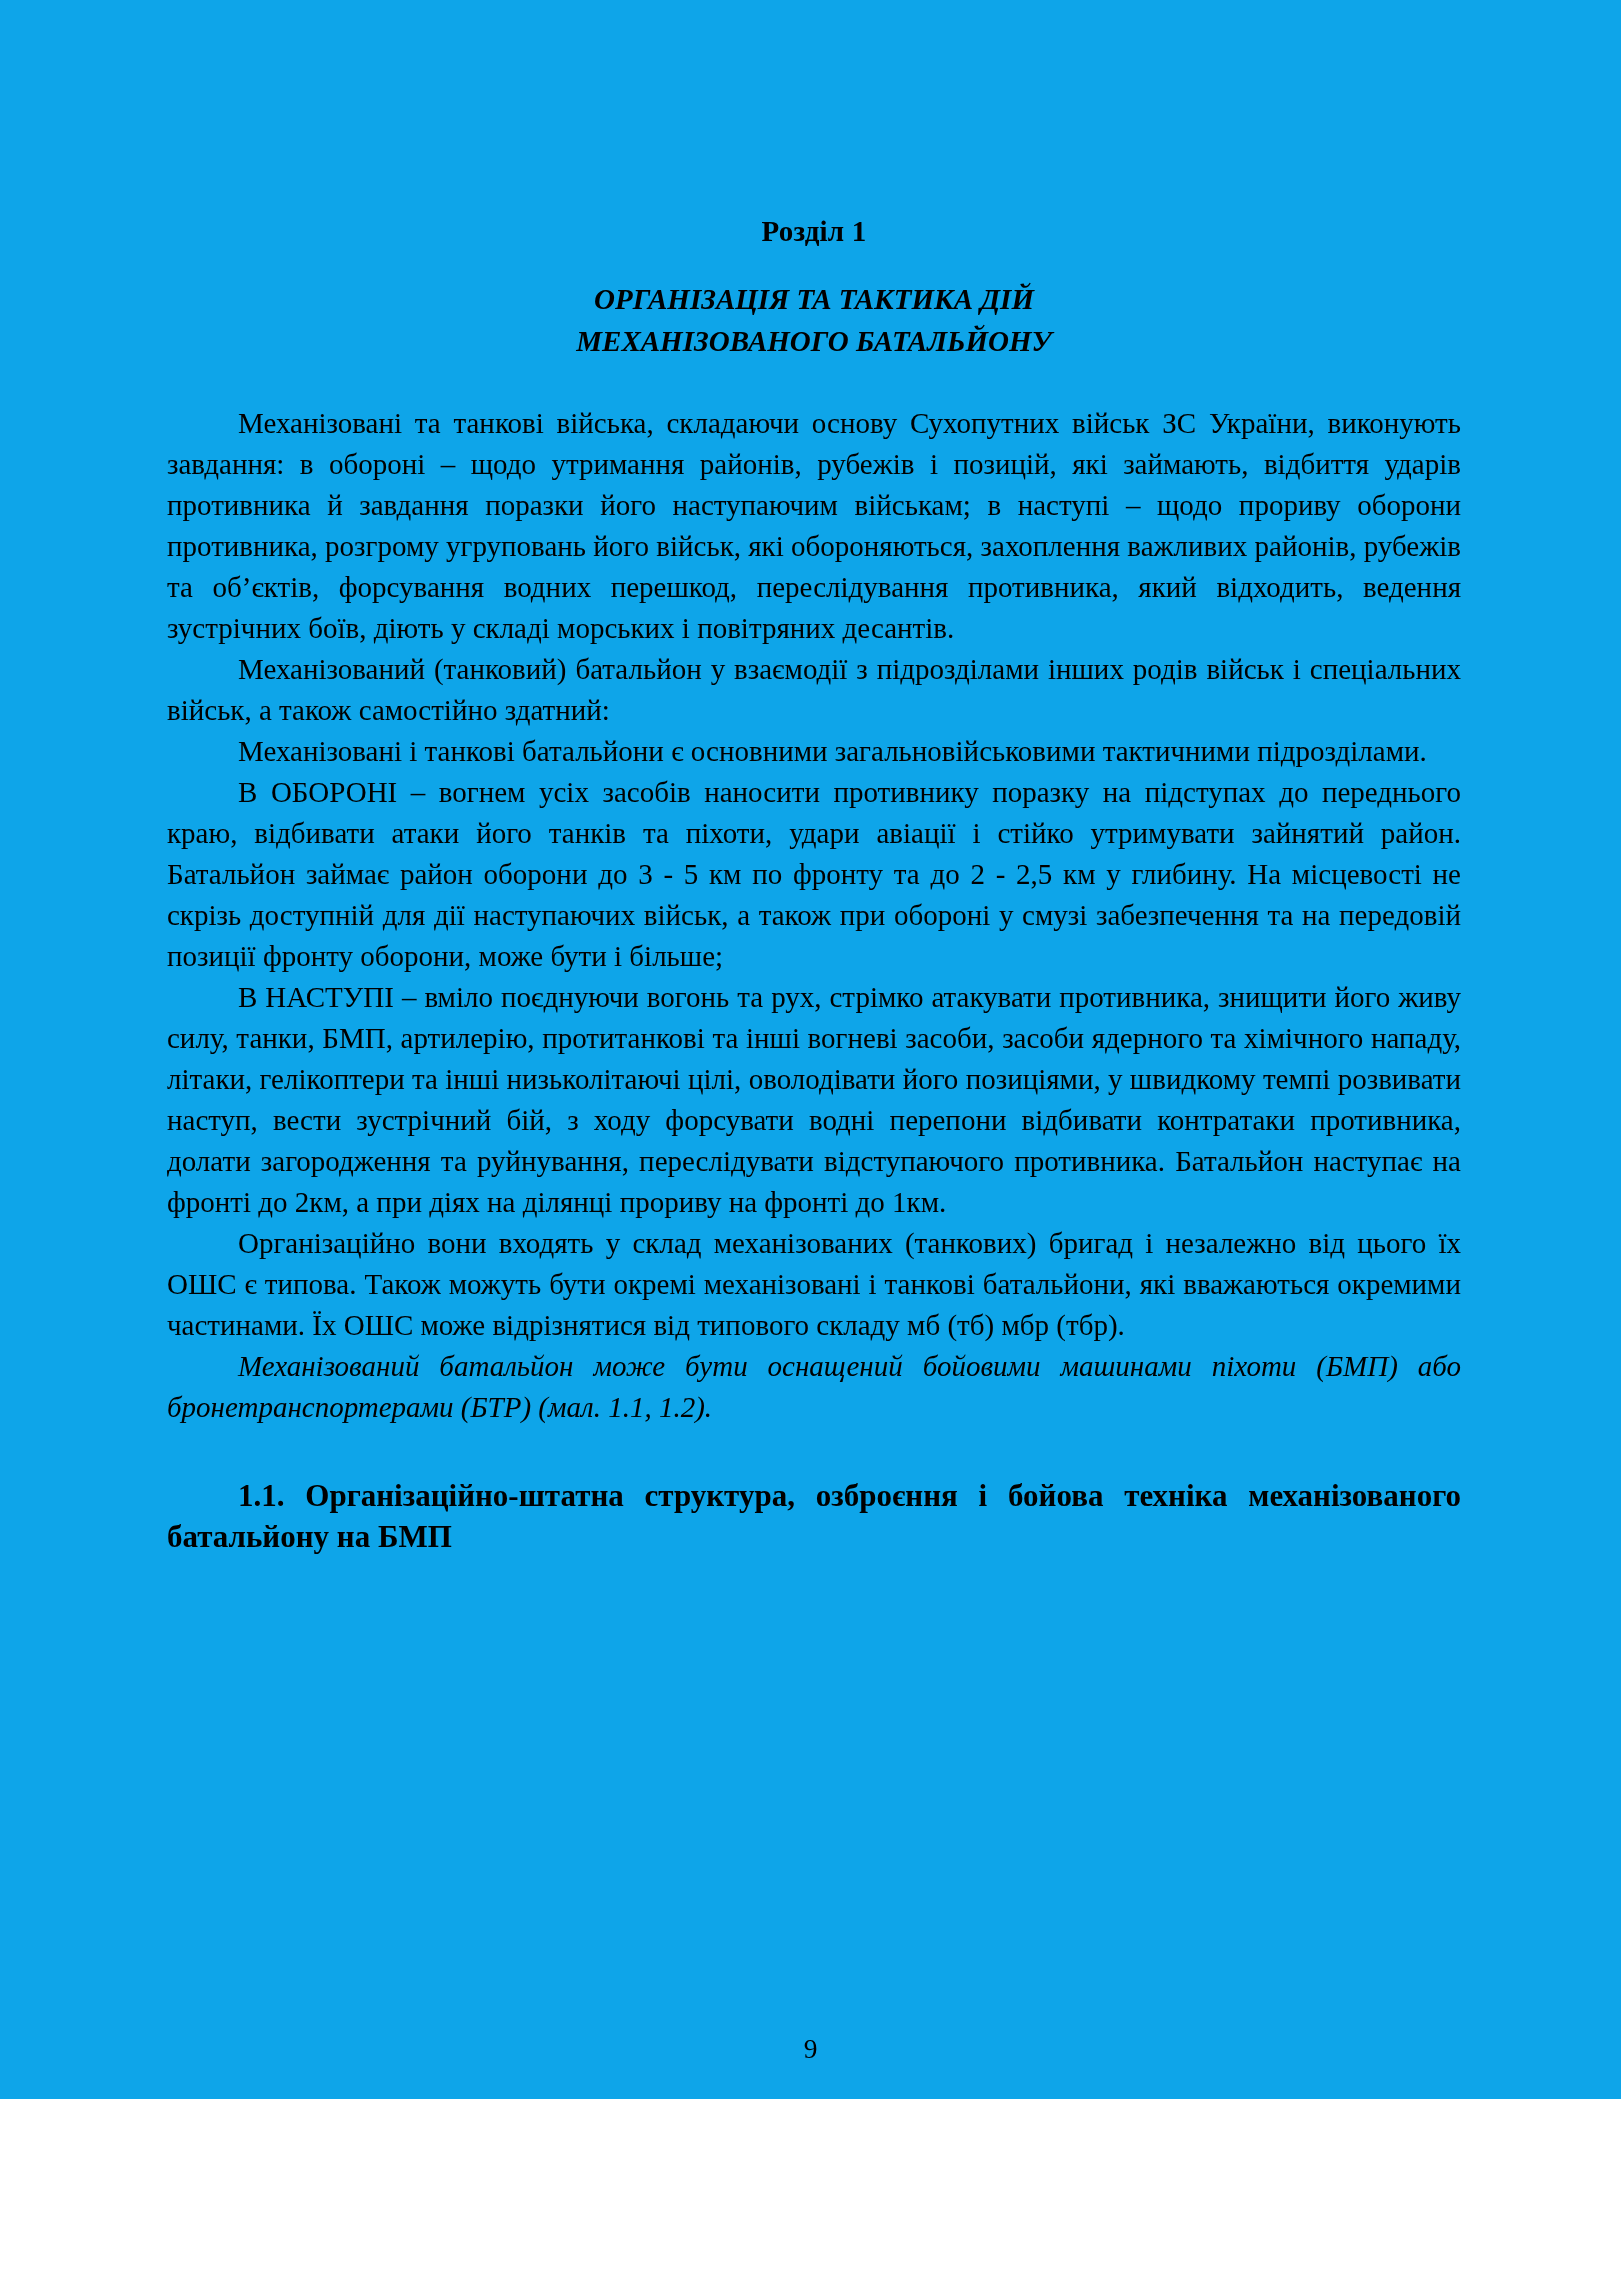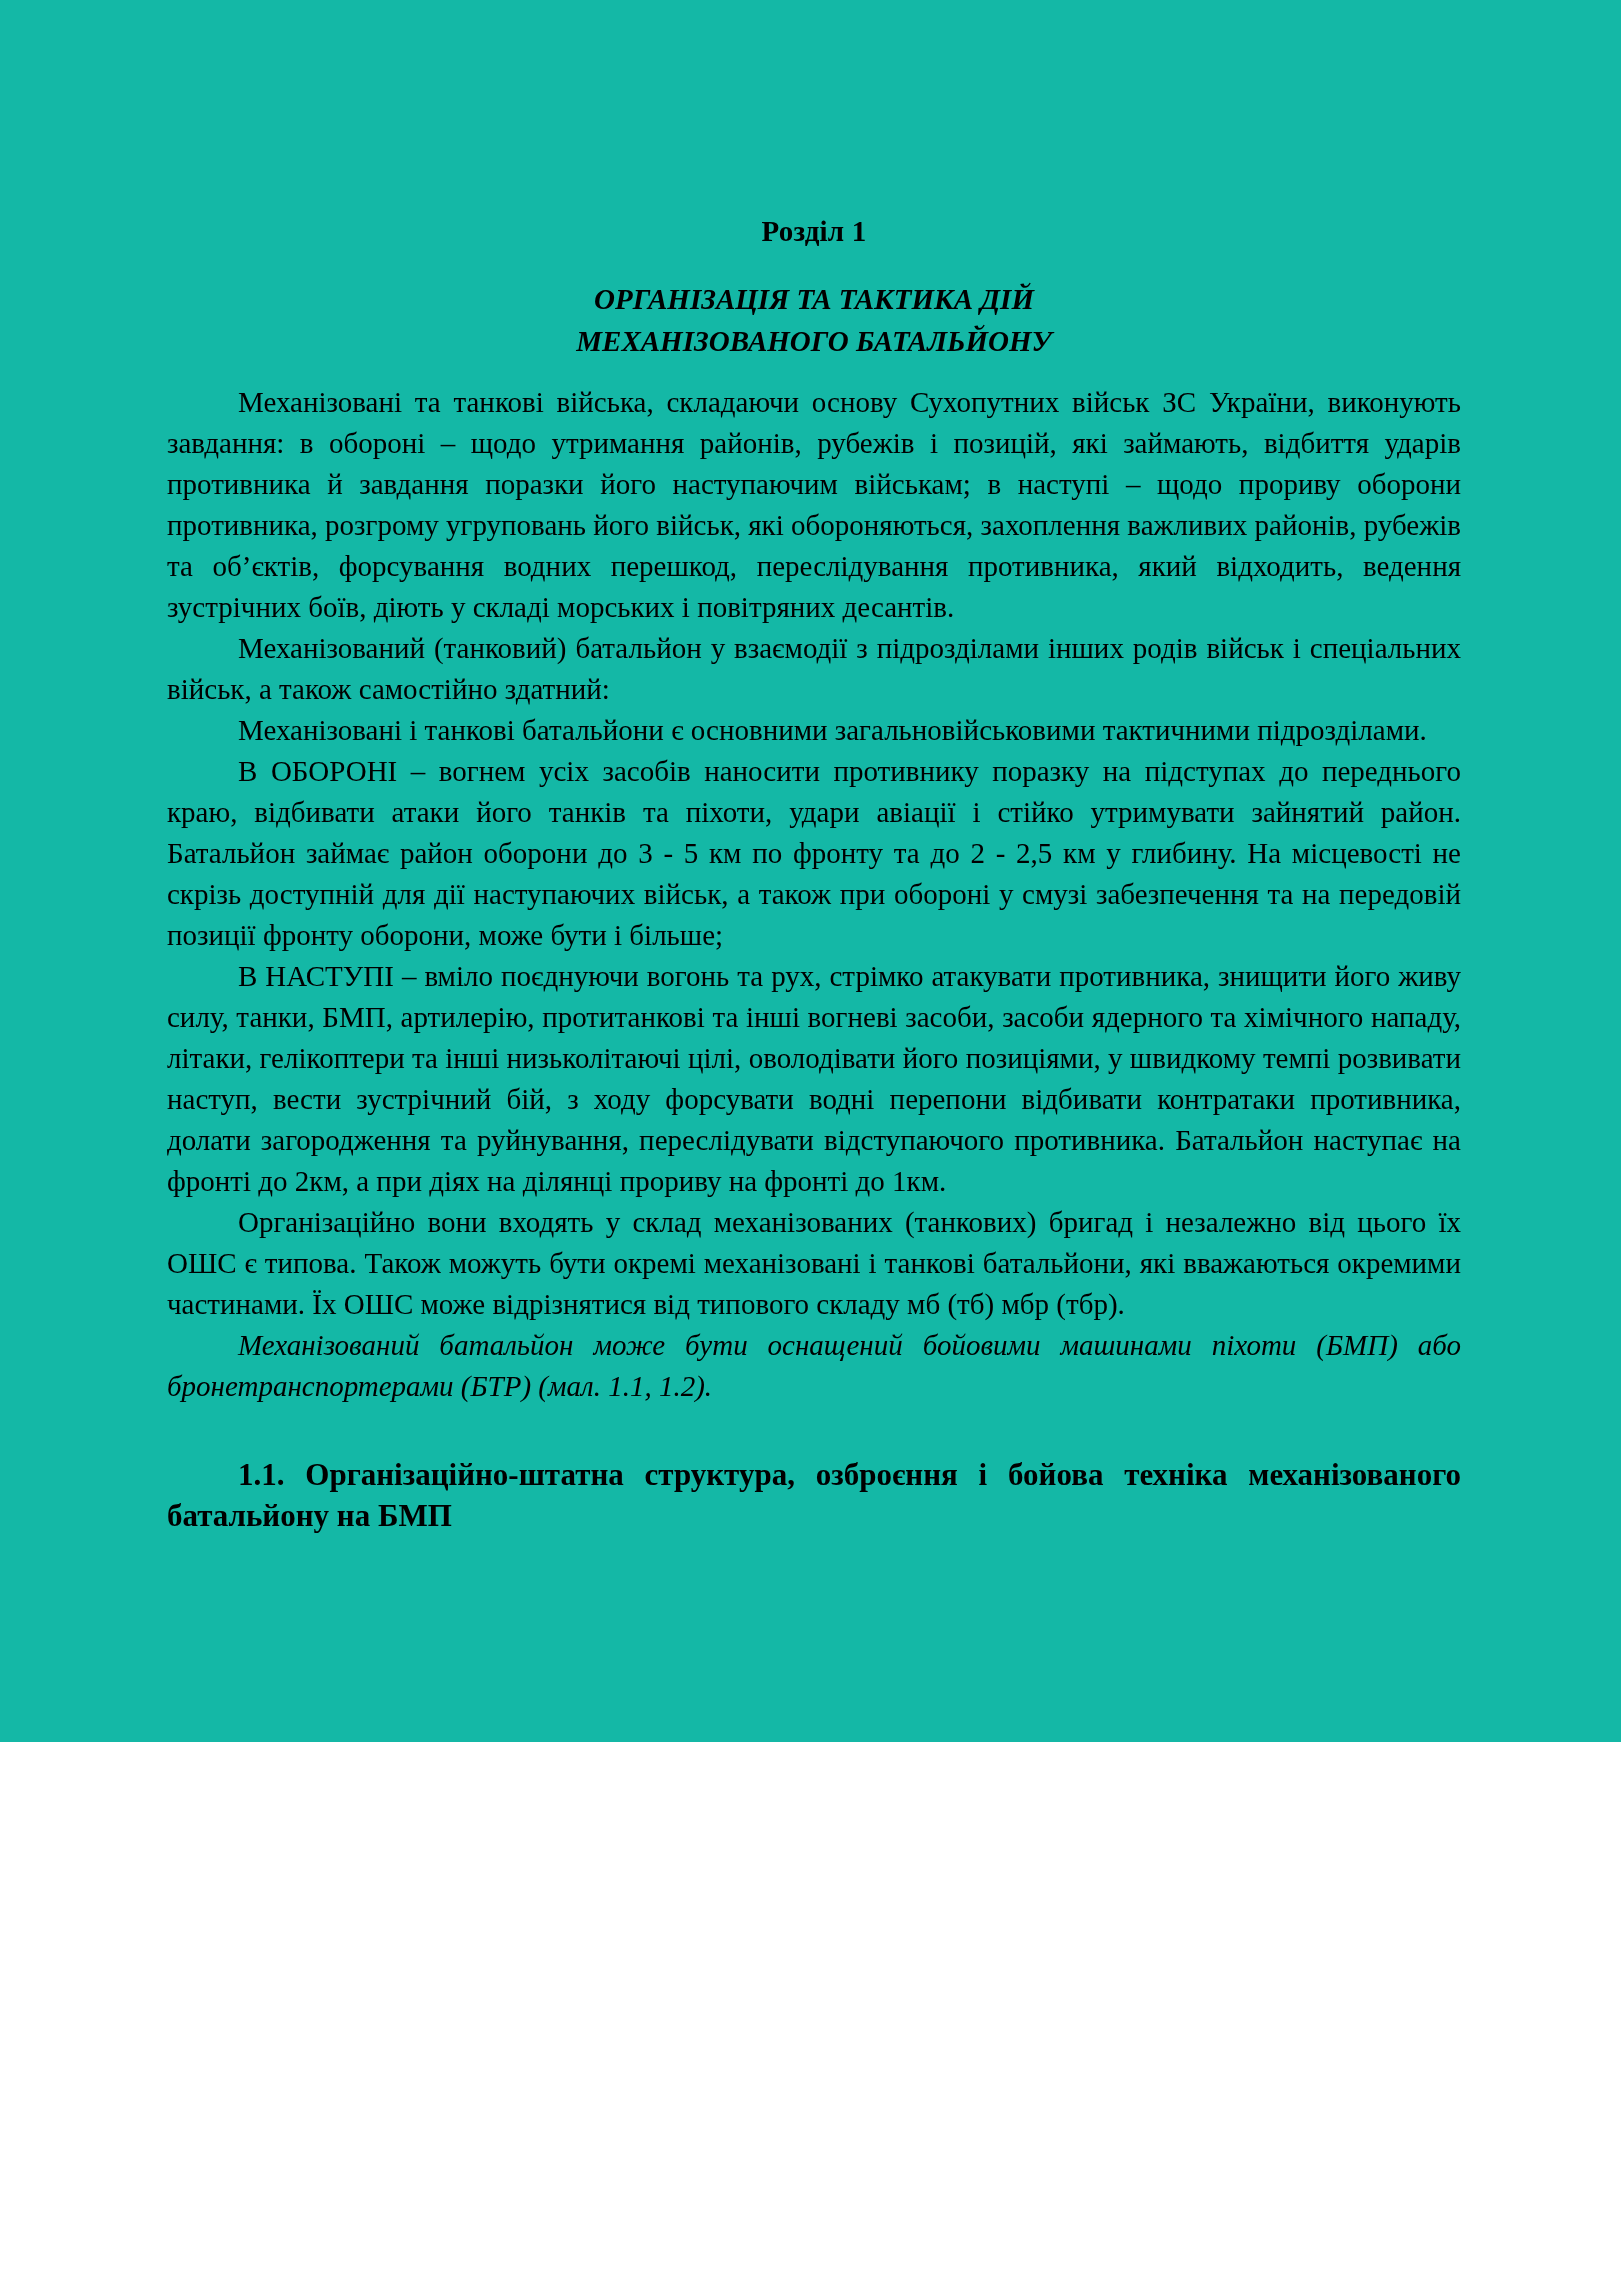--- a/index.html
+++ b/index.html
@@ -8,23 +8,23 @@
     padding: 0;
     background: #ffffff;
   }
   body {
     font-family: "Liberation Serif", "DejaVu Serif", serif;
     color: #000000;
   }
   .page {
     position: relative;
     width: 1621px;
-    height: 1742px;
+    height: 2099px;
     margin: 0 auto;
-    background: #14b8a6;
+    background: #0ea5e9;
     box-sizing: border-box;
     overflow: hidden;
   }
   .content {
     position: absolute;
     left: 167px;
     top: 0;
     width: 1294px;
   }
   .chapter-label {
@@ -51,21 +51,21 @@
   p.body-par {
     font-size: 29px;
     line-height: 41px;
     text-align: justify;
     text-align-last: left;
     margin: 0;
     text-indent: 71px;
     hyphens: none;
   }
   p.first-after-title {
-    margin-top: 20px;
+    margin-top: 41px;
   }
   p.italic-par {
     font-style: italic;
     font-size: 29px;
     line-height: 41px;
     text-align: justify;
     text-align-last: left;
     margin: 0;
     text-indent: 71px;
   }

